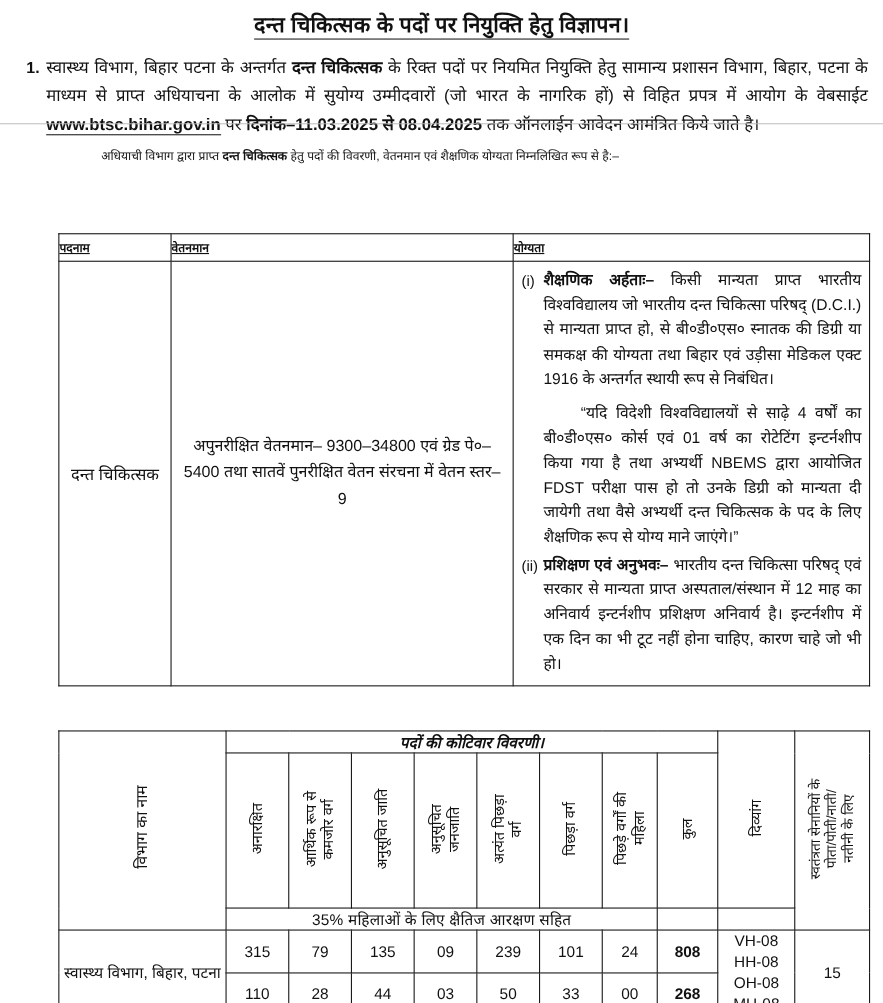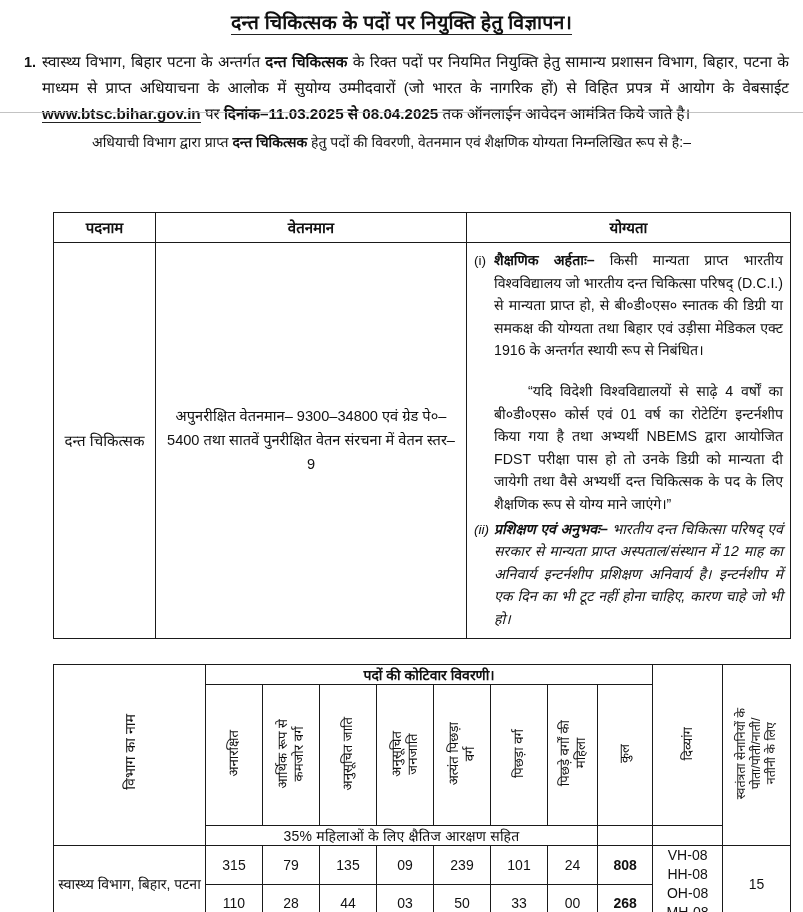--- a/index.html
+++ b/index.html
@@ -61,21 +61,21 @@
     text-justify: inter-word;
   }
   .b { font-weight: bold; }
   .url {
     font-weight: bold;
     border-bottom: 1.3px solid #222;
     white-space: nowrap;
   }
   .para2 {
     padding: 2px 14px 0 36px;
-    font-size: 14px;
+    font-size: 11px;
     line-height: 26px;
     text-align: justify;
   }
   .para2 .indent { display: inline-block; width: 56px; }
 
   
   .scanline {
     position: absolute;
     left: 0;
     width: 803px;
@@ -94,25 +94,25 @@
     vertical-align: top;
     padding: 0;
   }
   #table-posts {
     position: absolute;
     left: 53px;
     top: 212px;
     width: 737px;
   }
   #table-posts .hd {
-    text-align: center;
-    font-size: 15px;
+    font-size: 11px;
     font-weight: bold;
     padding: 4px 0 5px 0;
     vertical-align: middle;
+    text-decoration: underline;
   }
   #table-posts td.c-post {
     text-align: center;
     vertical-align: middle;
     font-size: 15px;
     padding: 4px;
   }
   #table-posts td.c-pay {
     text-align: center;
     vertical-align: middle;
@@ -123,34 +123,34 @@
   #table-posts td.c-qual {
     font-size: 14.2px;
     line-height: 22.6px;
     padding: 6px 7px 7px 7px;
     vertical-align: top;
   }
   .qitem {
     display: flex;
     align-items: flex-start;
   }
-  .qitem + .qitem { margin-top: 2px; font-style: italic; }
+  .qitem + .qitem { margin-top: 2px; }
   .qmark {
     flex: 0 0 20px;
     width: 20px;
     font-size: 13.6px;
     padding-top: 1px;
   }
   .qtext {
     flex: 1 1 auto;
     text-align: justify;
     text-justify: inter-word;
   }
   .qquote {
-    margin-top: 18px;
+    margin-top: 8px;
     text-align: justify;
     text-justify: inter-word;
   }
   .qquote .ind { display: inline-block; width: 34px; }
   .lat { font-family: "Liberation Sans", sans-serif; }
 
   
   #table-category {
     position: absolute;
     left: 53px;
@@ -163,20 +163,21 @@
     border: 1px solid #1a1a1a;
     padding: 0;
     text-align: center;
     vertical-align: middle;
     font-size: 14px;
   }
   .cat-title {
     font-size: 15px;
     font-weight: bold;
     padding: 3px 0 4px 0;
+    font-style: italic;
   }
   .vhead {
     height: 140px;
     position: relative;
   }
   .vhead .vtxt {
     writing-mode: vertical-rl;
     transform: rotate(180deg);
     display: inline-block;
     font-size: 13.2px;

